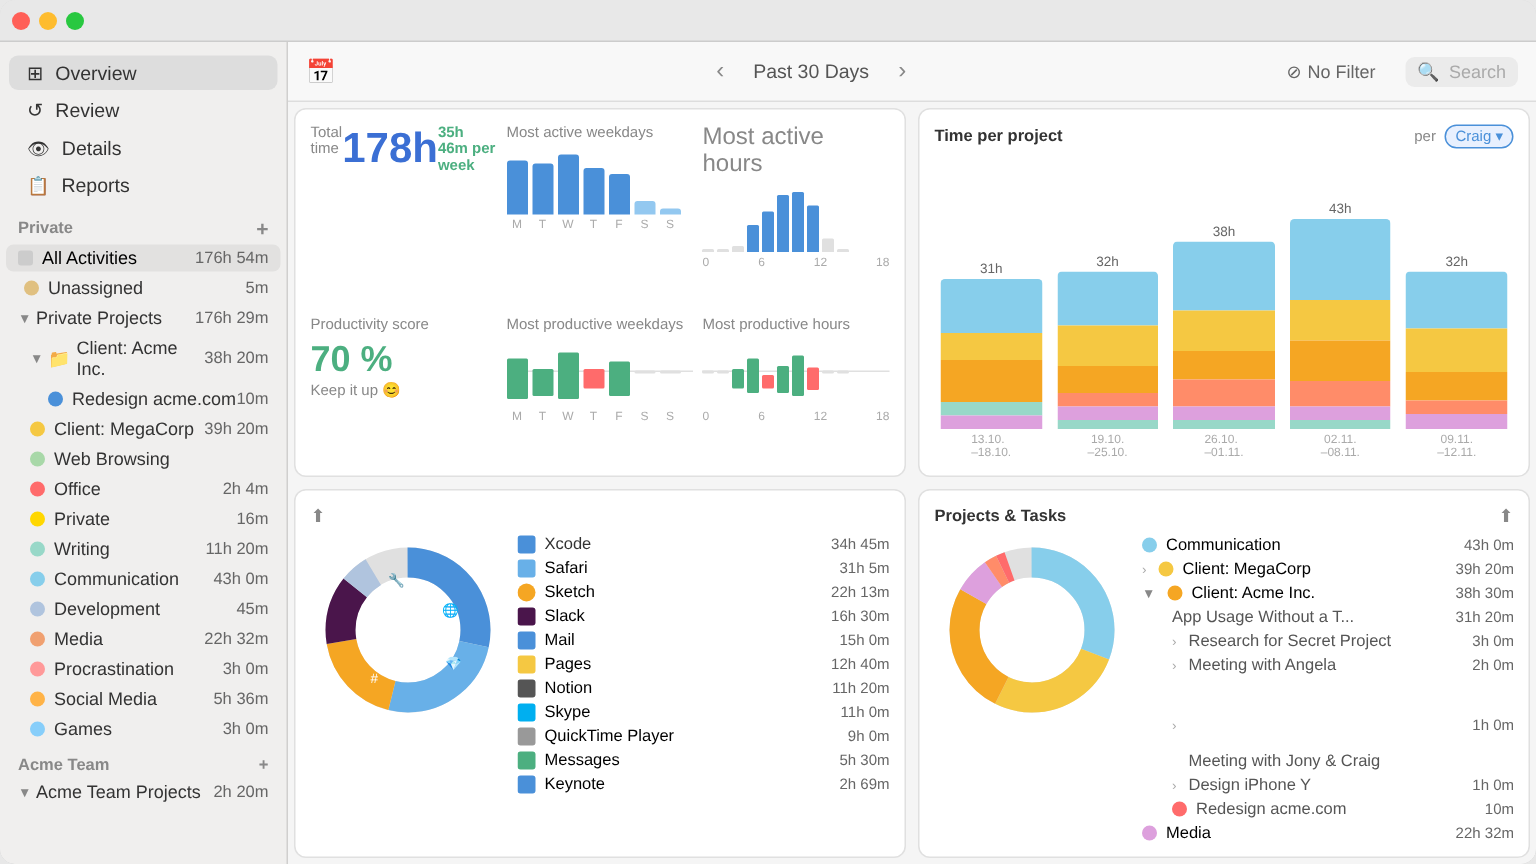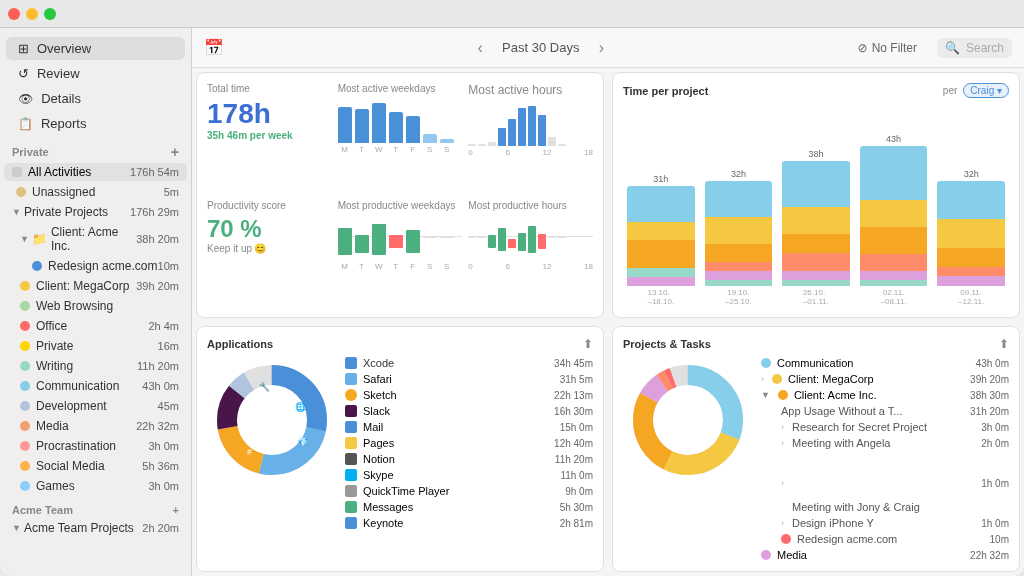--- a/index.html
+++ b/index.html
@@ -188,21 +188,21 @@
           <span>🔍</span>
           <span style="color:#aaa;">Search</span>
         </div>
       </div>
 
       <div class="content">
 
         <div class="panel" style="grid-column:1; grid-row:1;">
           <div style="display:grid; grid-template-columns:1fr 1fr 1fr; gap:6px; height:100%;">
 
-            <div style="display:flex; flex-direction:column;">
+            <div style="display:flex; flex-direction:row;">
               <div style="font-size:10px; color:#888; margin-bottom:4px;">Total time</div>
               <div style="font-size:28px; font-weight:700; color:#3b6fd4;">178h</div>
               <div style="font-size:10px; color:#4caf80; font-weight:600;">35h 46m per week</div>
             </div>
 
             <div style="display:flex; flex-direction:column;">
               <div style="font-size:10px; color:#888; margin-bottom:4px;">Most active weekdays</div>
               <div style="display:flex; align-items:flex-end; gap:3px; height:45px;">
                 <div style="width:14px; background:#4a90d9; height:80%; border-radius:2px 2px 0 0;"></div>
                 <div style="width:14px; background:#4a90d9; height:75%; border-radius:2px 2px 0 0;"></div>
@@ -217,21 +217,21 @@
                 <span style="width:14px; font-size:8px; color:#aaa; text-align:center;">T</span>
                 <span style="width:14px; font-size:8px; color:#aaa; text-align:center;">W</span>
                 <span style="width:14px; font-size:8px; color:#aaa; text-align:center;">T</span>
                 <span style="width:14px; font-size:8px; color:#aaa; text-align:center;">F</span>
                 <span style="width:14px; font-size:8px; color:#aaa; text-align:center;">S</span>
                 <span style="width:14px; font-size:8px; color:#aaa; text-align:center;">S</span>
               </div>
             </div>
 
             <div style="display:flex; flex-direction:column;">
-              <div style="font-size:12px; color:#888; margin-bottom:4px;">Most active hours</div>
+              <div style="font-size:16px; color:#888; margin-bottom:4px;">Most active hours</div>
               <div style="display:flex; align-items:flex-end; gap:2px; height:45px;">
                 <div style="width:8px; background:#e0e0e0; height:5%; border-radius:1px 1px 0 0;"></div>
                 <div style="width:8px; background:#e0e0e0; height:5%; border-radius:1px 1px 0 0;"></div>
                 <div style="width:8px; background:#e0e0e0; height:10%; border-radius:1px 1px 0 0;"></div>
                 <div style="width:8px; background:#4a90d9; height:40%; border-radius:1px 1px 0 0;"></div>
                 <div style="width:8px; background:#4a90d9; height:60%; border-radius:1px 1px 0 0;"></div>
                 <div style="width:8px; background:#4a90d9; height:85%; border-radius:1px 1px 0 0;"></div>
                 <div style="width:8px; background:#4a90d9; height:90%; border-radius:1px 1px 0 0;"></div>
                 <div style="width:8px; background:#4a90d9; height:70%; border-radius:1px 1px 0 0;"></div>
                 <div style="width:8px; background:#e0e0e0; height:20%; border-radius:1px 1px 0 0;"></div>
@@ -367,21 +367,20 @@
                 <div style="flex:0.5; background:#ff8c69;"></div>
                 <div style="flex:0.5; background:#dda0dd;"></div>
               </div>
               <div style="font-size:8px; color:#aaa; text-align:center; margin-top:2px; line-height:1.2;">09.11.<br>–12.11.</div>
             </div>
           </div>
         </div>
 
         <div class="panel" style="grid-column:1; grid-row:2;">
           <div style="display:flex; align-items:center; margin-bottom:4px;">
-            <span style="font-size:11px; font-weight:600; color:#333; flex:1;">Applications</span>
             <span style="font-size:12px; color:#888; cursor:pointer;">⬆</span>
           </div>
           <div style="display:flex; gap:8px; flex:1; overflow:hidden;">
 
             <div style="width:130px; flex-shrink:0;">
               <svg viewBox="0 0 130 130" width="130" height="130">
 
                 <circle cx="65" cy="65" r="45" fill="none" stroke="#e0e0e0" stroke-width="20"></circle>
 
                 <circle cx="65" cy="65" r="45" fill="none" stroke="#4a90d9" stroke-width="20" stroke-dasharray="80 202" stroke-dashoffset="0" transform="rotate(-90 65 65)"></circle>
@@ -446,21 +445,21 @@
                   <span style="color:#666; font-size:10px;">9h 0m</span>
               </div>
               <div class="app-row">
                 <div style="width:12px; height:12px; background:#4caf80; border-radius:2px; flex-shrink:0;"></div>
                 <span style="flex:1;">Messages</span>
                   <span style="color:#666; font-size:10px;">5h 30m</span>
               </div>
               <div class="app-row">
                 <div style="width:12px; height:12px; background:#4a90d9; border-radius:2px; flex-shrink:0;"></div>
                 <span style="flex:1;">Keynote</span>
-                  <span style="color:#666; font-size:10px;">2h 81m</span>
+                  <span style="color:#666; font-size:10px;">2h 69m</span>
               </div>
             </div>
           </div>
         </div>
 
         <div class="panel" style="grid-column:2; grid-row:2;">
           <div style="display:flex; align-items:center; margin-bottom:4px;">
             <span style="font-size:11px; font-weight:600; color:#333; flex:1;">Projects &amp; Tasks</span>
             <span style="font-size:12px; color:#888; cursor:pointer;">⬆</span>
           </div>

